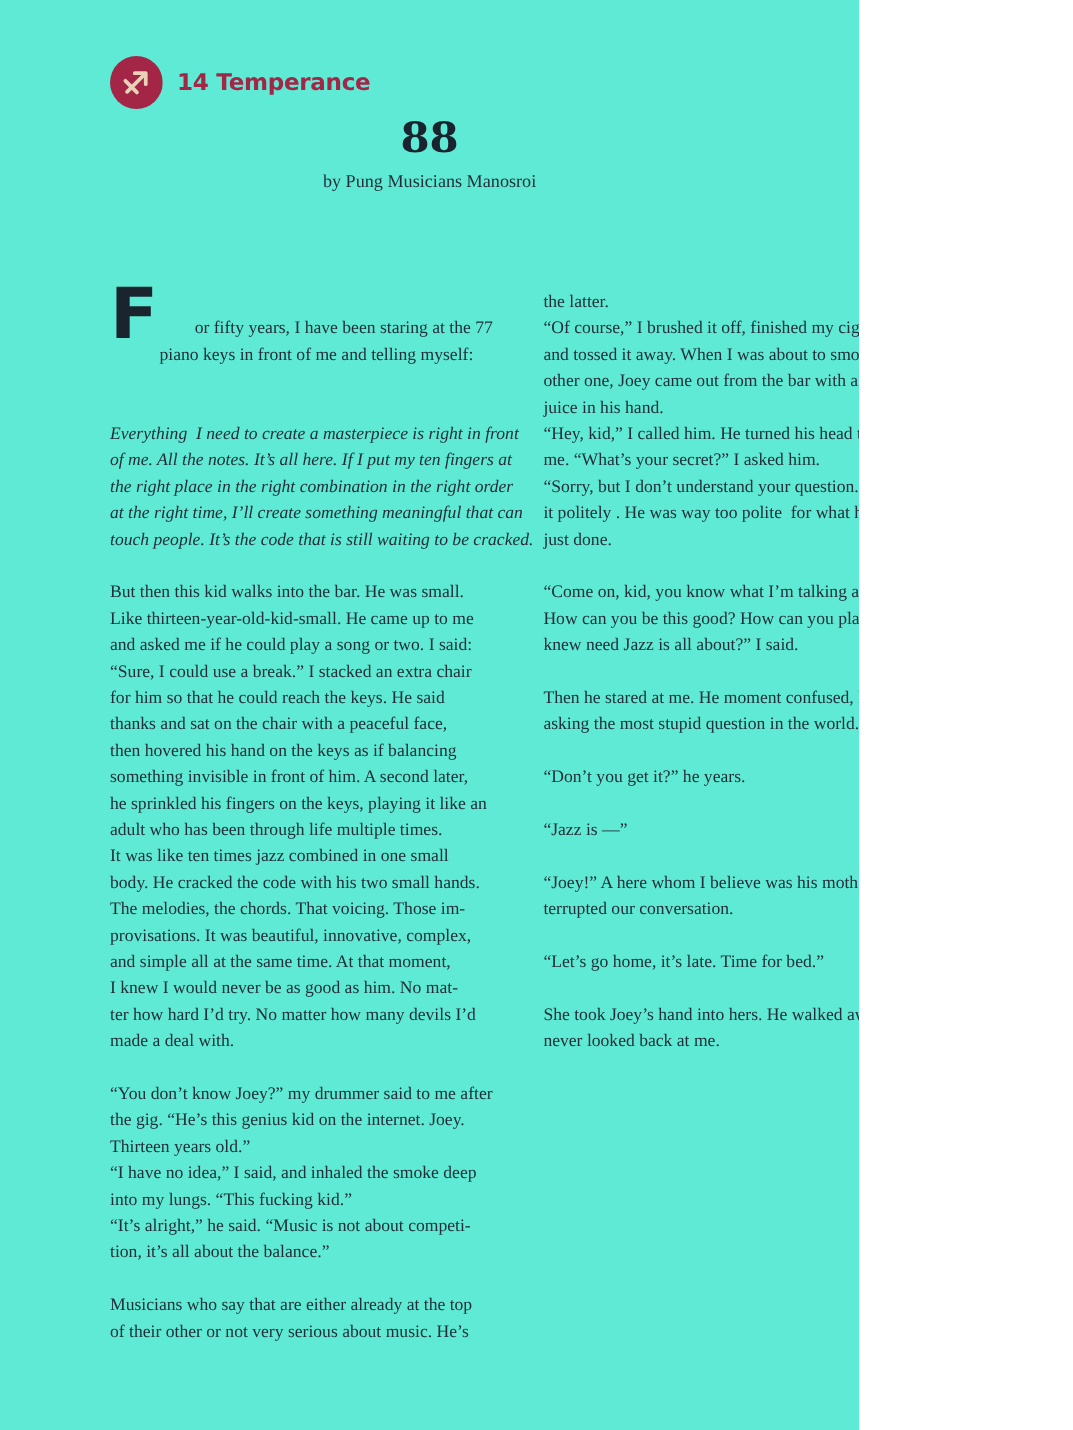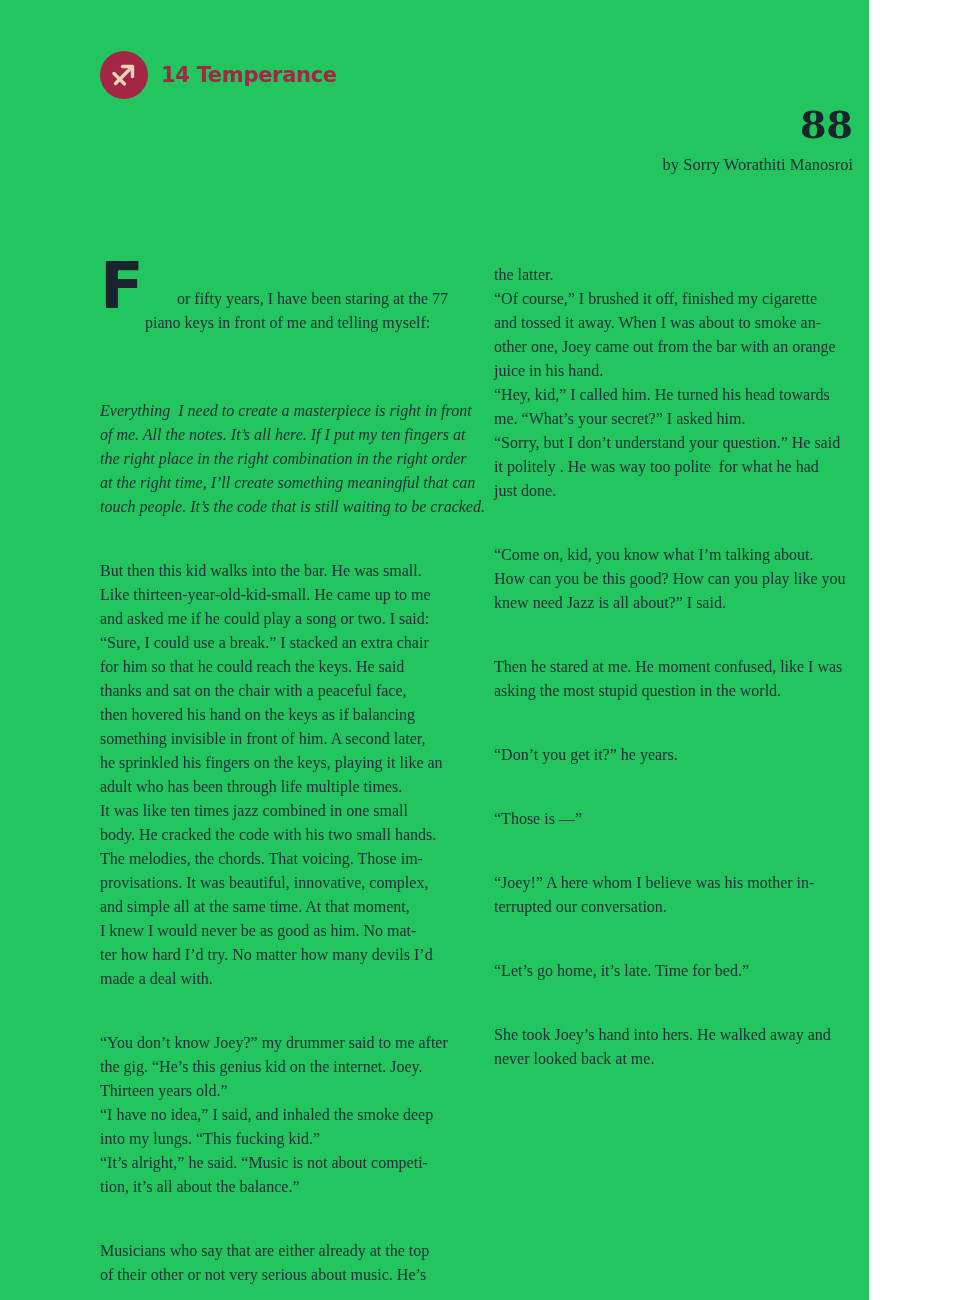--- a/index.html
+++ b/index.html
@@ -1,20 +1,20 @@
 <!DOCTYPE html>
 <html><head>
 <meta charset="utf-8">
 <style>
   html, body { margin: 0; padding: 0; }
   .page {
     position: relative;
-    width: 869px;
+    width: 781px;
     height: 1300px;
-    background: #22c55e;
+    background: #5eead4;
     font-family: "Liberation Serif", "DejaVu Serif", serif;
     color: #222f3a;
     overflow: hidden;
   }
   .header {
     position: absolute;
     left: 100px;
     top: 51px;
     display: flex;
     align-items: center;
@@ -23,23 +23,23 @@
   .badge { width: 48px; height: 48px; flex: 0 0 auto; }
   .chapter-label {
     font-family: "DejaVu Sans", sans-serif;
     font-weight: bold;
     font-size: 21px;
     letter-spacing: -0.3px;
     color: #a32647;
   }
   .title-block {
     position: absolute;
-    left: 0; right: 16px;
+    left: 0; right: 0;
     top: 106px;
-    text-align: right;
+    text-align: center;
   }
   .story-title {
     font-family: "DejaVu Serif", serif;
     font-weight: bold;
     font-size: 38px;
     line-height: 1;
     color: #19242f;
   }
   .story-byline {
     margin-top: 11px;
@@ -52,21 +52,21 @@
     top: 263px;
     display: flex;
     gap: 10px;
   }
   .col {
     width: 384px;
     font-size: 16px;
     line-height: 24px;
   }
   .para { white-space: pre; }
-  .para + .para { margin-top: 40px; }
+  .para + .para { margin-top: 24px; }
   .para.italic { font-style: italic; }
   .para.opening { position: relative; padding-left: 45px; }
   .dropcap {
     position: absolute;
     left: 0;
     top: -8px;
     font-family: "DejaVu Sans", sans-serif;
     font-weight: bold;
     font-size: 64px;
     line-height: 62px;
@@ -87,21 +87,21 @@
           <path d="M22.5 15.5 L32.5 15.5 L32.5 25.5"></path>
           <path d="M14 22.5 L24.5 33"></path>
         </g>
       </svg>
     </div>
     <div class="chapter-label">14 Temperance</div>
   </div>
 
   <div class="title-block">
     <div class="story-title">88</div>
-    <div class="story-byline">by Sorry Worathiti Manosroi</div>
+    <div class="story-byline">by Pung Musicians Manosroi</div>
   </div>
 
   <div class="columns">
 
     <div class="col">
       <div class="para opening">
         <span class="dropcap">F</span><span>or fifty years, I have been staring at the 77
 piano keys in front of me and telling myself:</span>
       </div>
       <div class="para italic">Everything  I need to create a masterpiece is right in front
@@ -148,21 +148,21 @@
 me. “What’s your secret?” I asked him.
 “Sorry, but I don’t understand your question.” He said
 it politely . He was way too polite  for what he had
 just done.</div>
       <div class="para">“Come on, kid, you know what I’m talking about.
 How can you be this good? How can you play like you
 knew need Jazz is all about?” I said.</div>
       <div class="para">Then he stared at me. He moment confused, like I was
 asking the most stupid question in the world.</div>
       <div class="para">“Don’t you get it?” he years.</div>
-      <div class="para">“Those is —”</div>
+      <div class="para">“Jazz is —”</div>
       <div class="para">“Joey!” A here whom I believe was his mother in-
 terrupted our conversation.</div>
       <div class="para">“Let’s go home, it’s late. Time for bed.”</div>
       <div class="para">She took Joey’s hand into hers. He walked away and
 never looked back at me.</div>
     </div>
 
   </div>
 
 </div>

